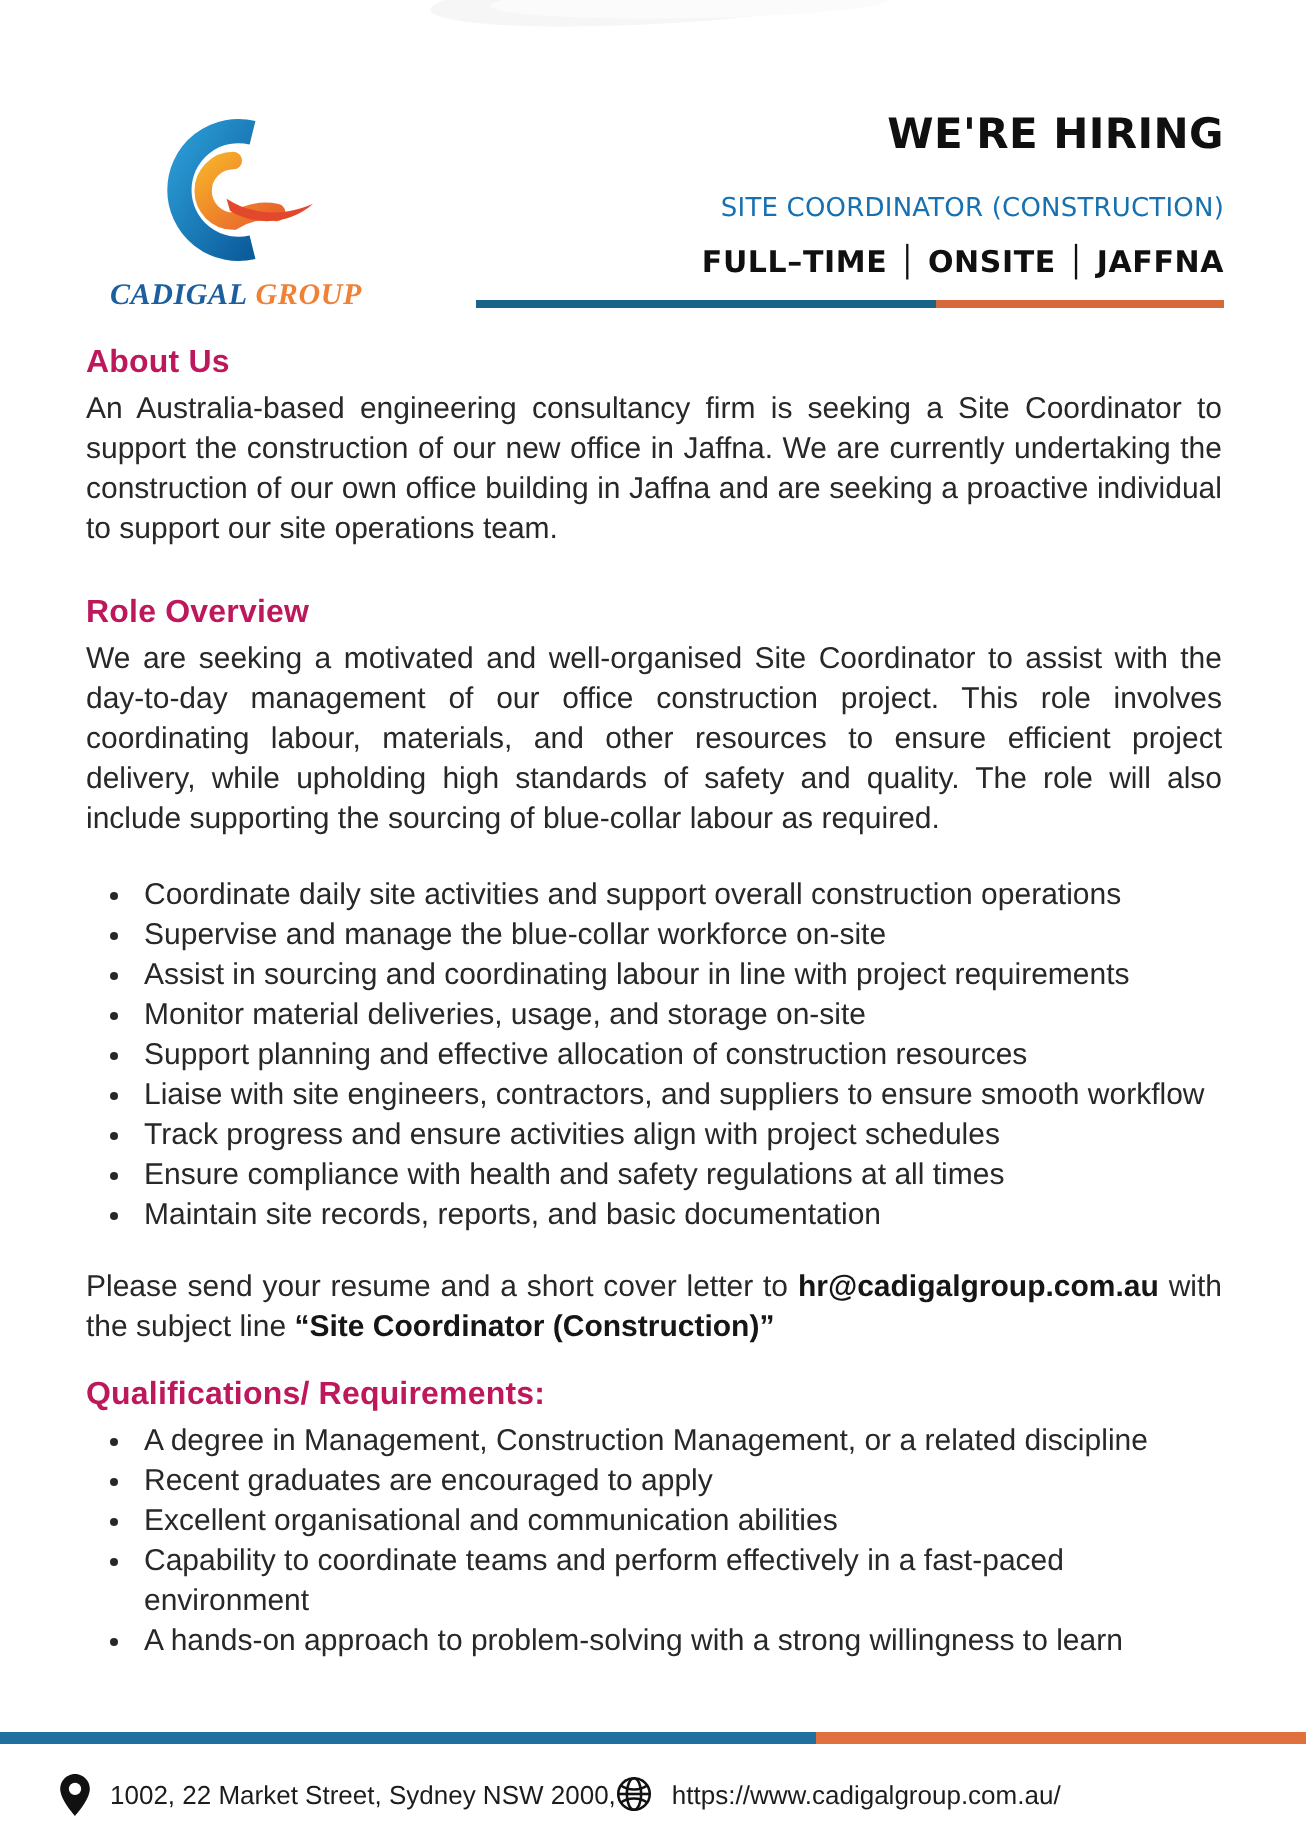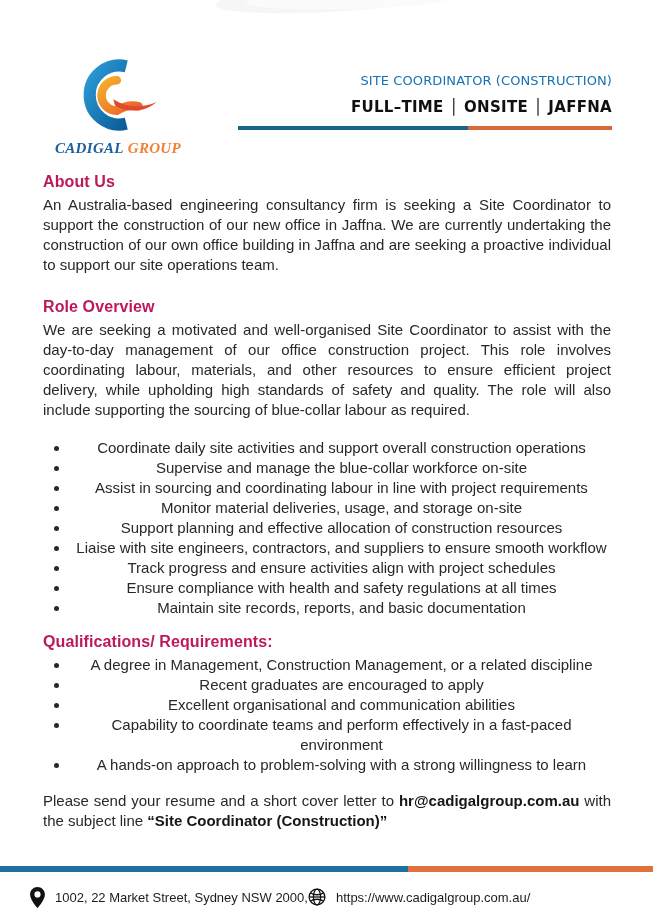--- a/index.html
+++ b/index.html
@@ -29,21 +29,21 @@
   .job-title{font-family:"DejaVu Sans","Liberation Sans",sans-serif;font-size:13px;font-weight:normal;color:#1771b1;letter-spacing:.1px;line-height:26px;margin-top:13px;white-space:nowrap;}
   .job-meta{font-family:"DejaVu Sans","Liberation Sans",sans-serif;font-size:15px;font-weight:bold;color:#101010;line-height:20px;margin-top:3px;letter-spacing:.3px;}
   .header-divider{margin-top:9px;margin-left:46px;width:374px;height:4px;
     background:linear-gradient(to right,#1a6489 0 61.5%,#d8693a 61.5% 100%);}
 
   
   .content{position:absolute;top:172px;left:43px;width:568px;}
   .section h2{margin:0 0 3px 0;font-size:16px;line-height:20px;font-weight:bold;color:#be185d;letter-spacing:.1px;}
   .section p{margin:0;font-size:15px;line-height:20px;text-align:justify;color:#282828;}
   .section ul{margin:0;padding-left:27px;}
-  .section li{font-size:15px;line-height:20px;color:#282828;padding-left:2px;text-align:center;}
+  .section li{font-size:15px;line-height:20px;color:#282828;padding-left:2px;}
   .sec-role{margin-top:22px;}
   .sec-resp{margin-top:18px;}
   .sec-qual{margin-top:14px;}
   .sec-close{margin-top:16px;}
   .bold{font-weight:bold;color:#161616;}
 
   
   .footer-bar{position:absolute;top:866px;left:0;width:653px;height:6px;
     background:linear-gradient(to right,#1f709f 0 62.5%,#e0703d 62.5% 100%);}
   .footer-row{position:absolute;top:880px;left:30px;width:593px;height:34px;
@@ -73,20 +73,21 @@
       <path d="M 73 15 A 34 34 0 1 0 73 81" fill="none" stroke="url(#cgBlue)" stroke-width="14" stroke-linecap="butt"></path>
       <path d="M 62 31 A 17.5 17.5 0 1 0 62 66 C 70 61 78 59 87 61" fill="none" stroke="url(#cgOrange)" stroke-width="10" stroke-linecap="round"></path>
       <path d="M 58 53 C 72 62 90 64 108 56 C 95 68 74 69 60 60 Z" fill="#e2492c"></path>
     </svg>
     <div class="logo-text">
       <span class="logo-word1">CADIGAL</span><span class="logo-word2">GROUP</span>
     </div>
   </div>
 
   <div class="header-right">
+    <div class="eyebrow">WE'RE HIRING</div>
     <div class="job-title">SITE COORDINATOR (CONSTRUCTION)</div>
     <div class="job-meta">FULL–TIME │ ONSITE │ JAFFNA</div>
     <div class="header-divider"></div>
   </div>
 
   <div class="content">
 
     <div class="section sec-about">
       <h2>About Us</h2>
       <p>An Australia-based engineering consultancy firm is seeking a Site Coordinator to support the construction of our new office in Jaffna. We are currently undertaking the construction of our own office building in Jaffna and are seeking a proactive individual to support our site operations team.</p>
@@ -104,33 +105,33 @@
         <li>Assist in sourcing and coordinating labour in line with project requirements</li>
         <li>Monitor material deliveries, usage, and storage on-site</li>
         <li>Support planning and effective allocation of construction resources</li>
         <li>Liaise with site engineers, contractors, and suppliers to ensure smooth workflow</li>
         <li>Track progress and ensure activities align with project schedules</li>
         <li>Ensure compliance with health and safety regulations at all times</li>
         <li>Maintain site records, reports, and basic documentation</li>
       </ul>
     </div>
 
+    <div class="section sec-close">
+      <p><span>Please send your resume and a short cover letter to </span><span class="bold">hr@cadigalgroup.com.au</span><span> with the subject line </span><span class="bold">“Site Coordinator (Construction)”</span></p>
+    </div>
+
     <div class="section sec-qual">
       <h2>Qualifications/ Requirements:</h2>
       <ul>
         <li>A degree in Management, Construction Management, or a related discipline</li>
         <li>Recent graduates are encouraged to apply</li>
         <li>Excellent organisational and communication abilities</li>
         <li>Capability to coordinate teams and perform effectively in a fast-paced environment</li>
         <li>A hands-on approach to problem-solving with a strong willingness to learn</li>
       </ul>
-    </div>
-
-    <div class="section sec-close">
-      <p><span>Please send your resume and a short cover letter to </span><span class="bold">hr@cadigalgroup.com.au</span><span> with the subject line </span><span class="bold">“Site Coordinator (Construction)”</span></p>
     </div>
 
   </div>
 
   <div class="footer-bar"></div>
 
   <div class="footer-row">
     <div class="footer-item">
       <svg width="15" height="21" viewBox="0 0 24 34" aria-hidden="true">
         <path d="M12 0 C5.4 0 0 5.4 0 12 C0 21 12 34 12 34 C12 34 24 21 24 12 C24 5.4 18.6 0 12 0 Z M12 17 A5 5 0 1 1 12 7 A5 5 0 1 1 12 17 Z" fill="#111111"></path>

